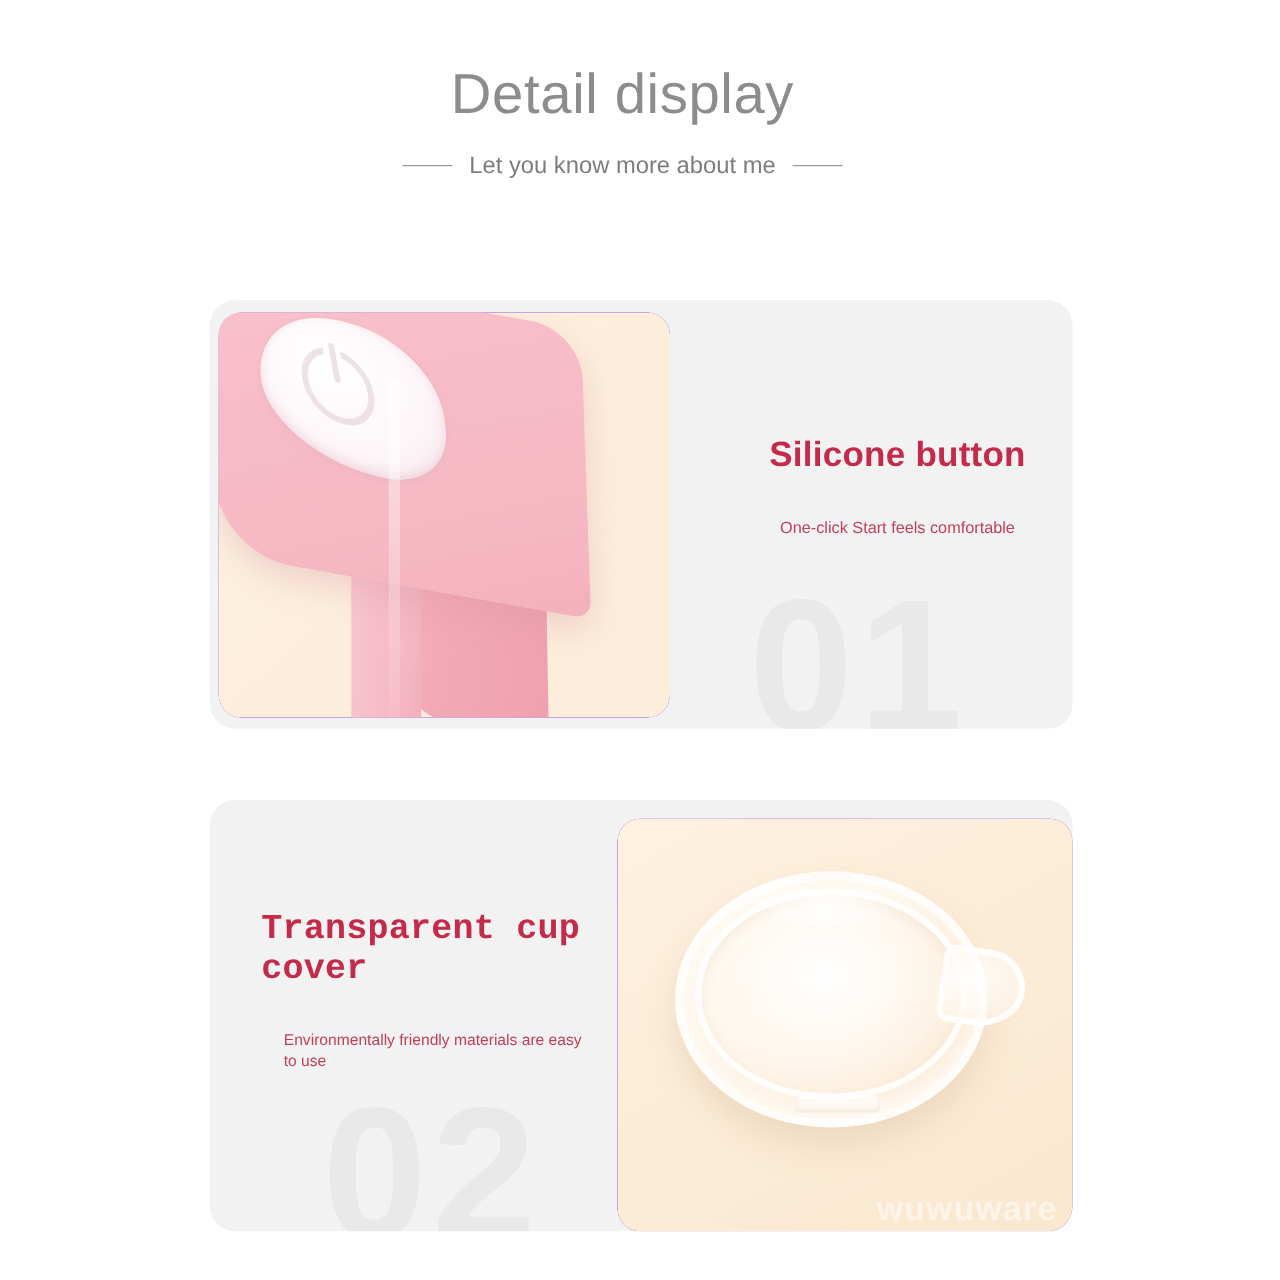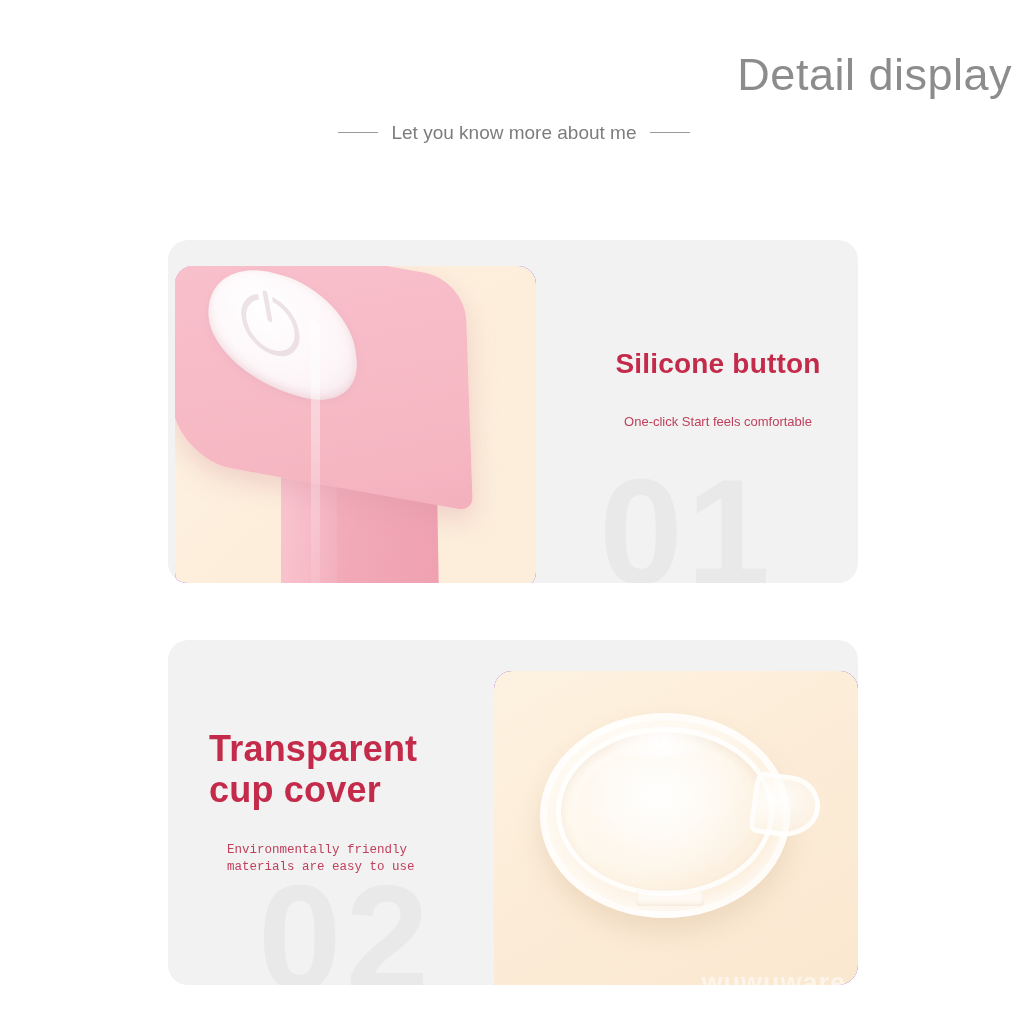--- a/index.html
+++ b/index.html
@@ -11,24 +11,24 @@
     height: 1024px;
     background: #ffffff;
     font-family: "Liberation Sans", sans-serif;
     overflow: hidden;
     position: relative;
   }
 
   
   .header {
     position: absolute;
-    left: 16px;
+    left: 0;
     top: 0;
     width: 996px;
-    text-align: right;
+    text-align: center;
   }
   .page-title {
     margin: 0;
     padding-top: 50px;
     font-size: 45px;
     font-weight: 400;
     color: #8c8c8c;
     letter-spacing: 0.5px;
     line-height: 1.1;
   }
@@ -90,21 +90,20 @@
     left: 90px;
     bottom: -28px;
   }
 
   
   .photo {
     position: absolute;
     border-radius: 18px;
     overflow: hidden;
     background: #6d28d9;
-    margin-top: 16px;
   }
   #photo-1 {
     left: 7px;
     top: 10px;
     width: 361px;
     height: 324px;
   }
   #photo-2 {
     left: 326px;
     top: 15px;
@@ -313,36 +312,36 @@
   }
   .card-title {
     margin: 0;
     font-size: 28px;
     font-weight: 700;
     color: #c42a4a;
     line-height: 1.14;
     letter-spacing: 0.2px;
   }
   #text-2 .card-title {
-    font-size: 36px;
+    font-size: 28px;
+    font-family: Liberation Mono, monospace;
   }
   .card-desc {
     margin: 18px;
     font-size: 13px;
     color: #c0405c;
     line-height: 1.35;
     font-weight: 400;
   }
   #text-1 .card-desc {
     margin-top: 33px;
   }
   #text-2 .card-desc {
     margin-top: 32px;
     font-size: 12.5px;
-    font-family: Liberation Mono, monospace;
   }
 </style>
 </head>
 <body>
 
 <div class="header">
   <h1 class="page-title">Detail display</h1>
   <div class="subtitle-row">
     <span class="rule"></span>
     <span class="subtitle-text">Let you know more about me</span>

